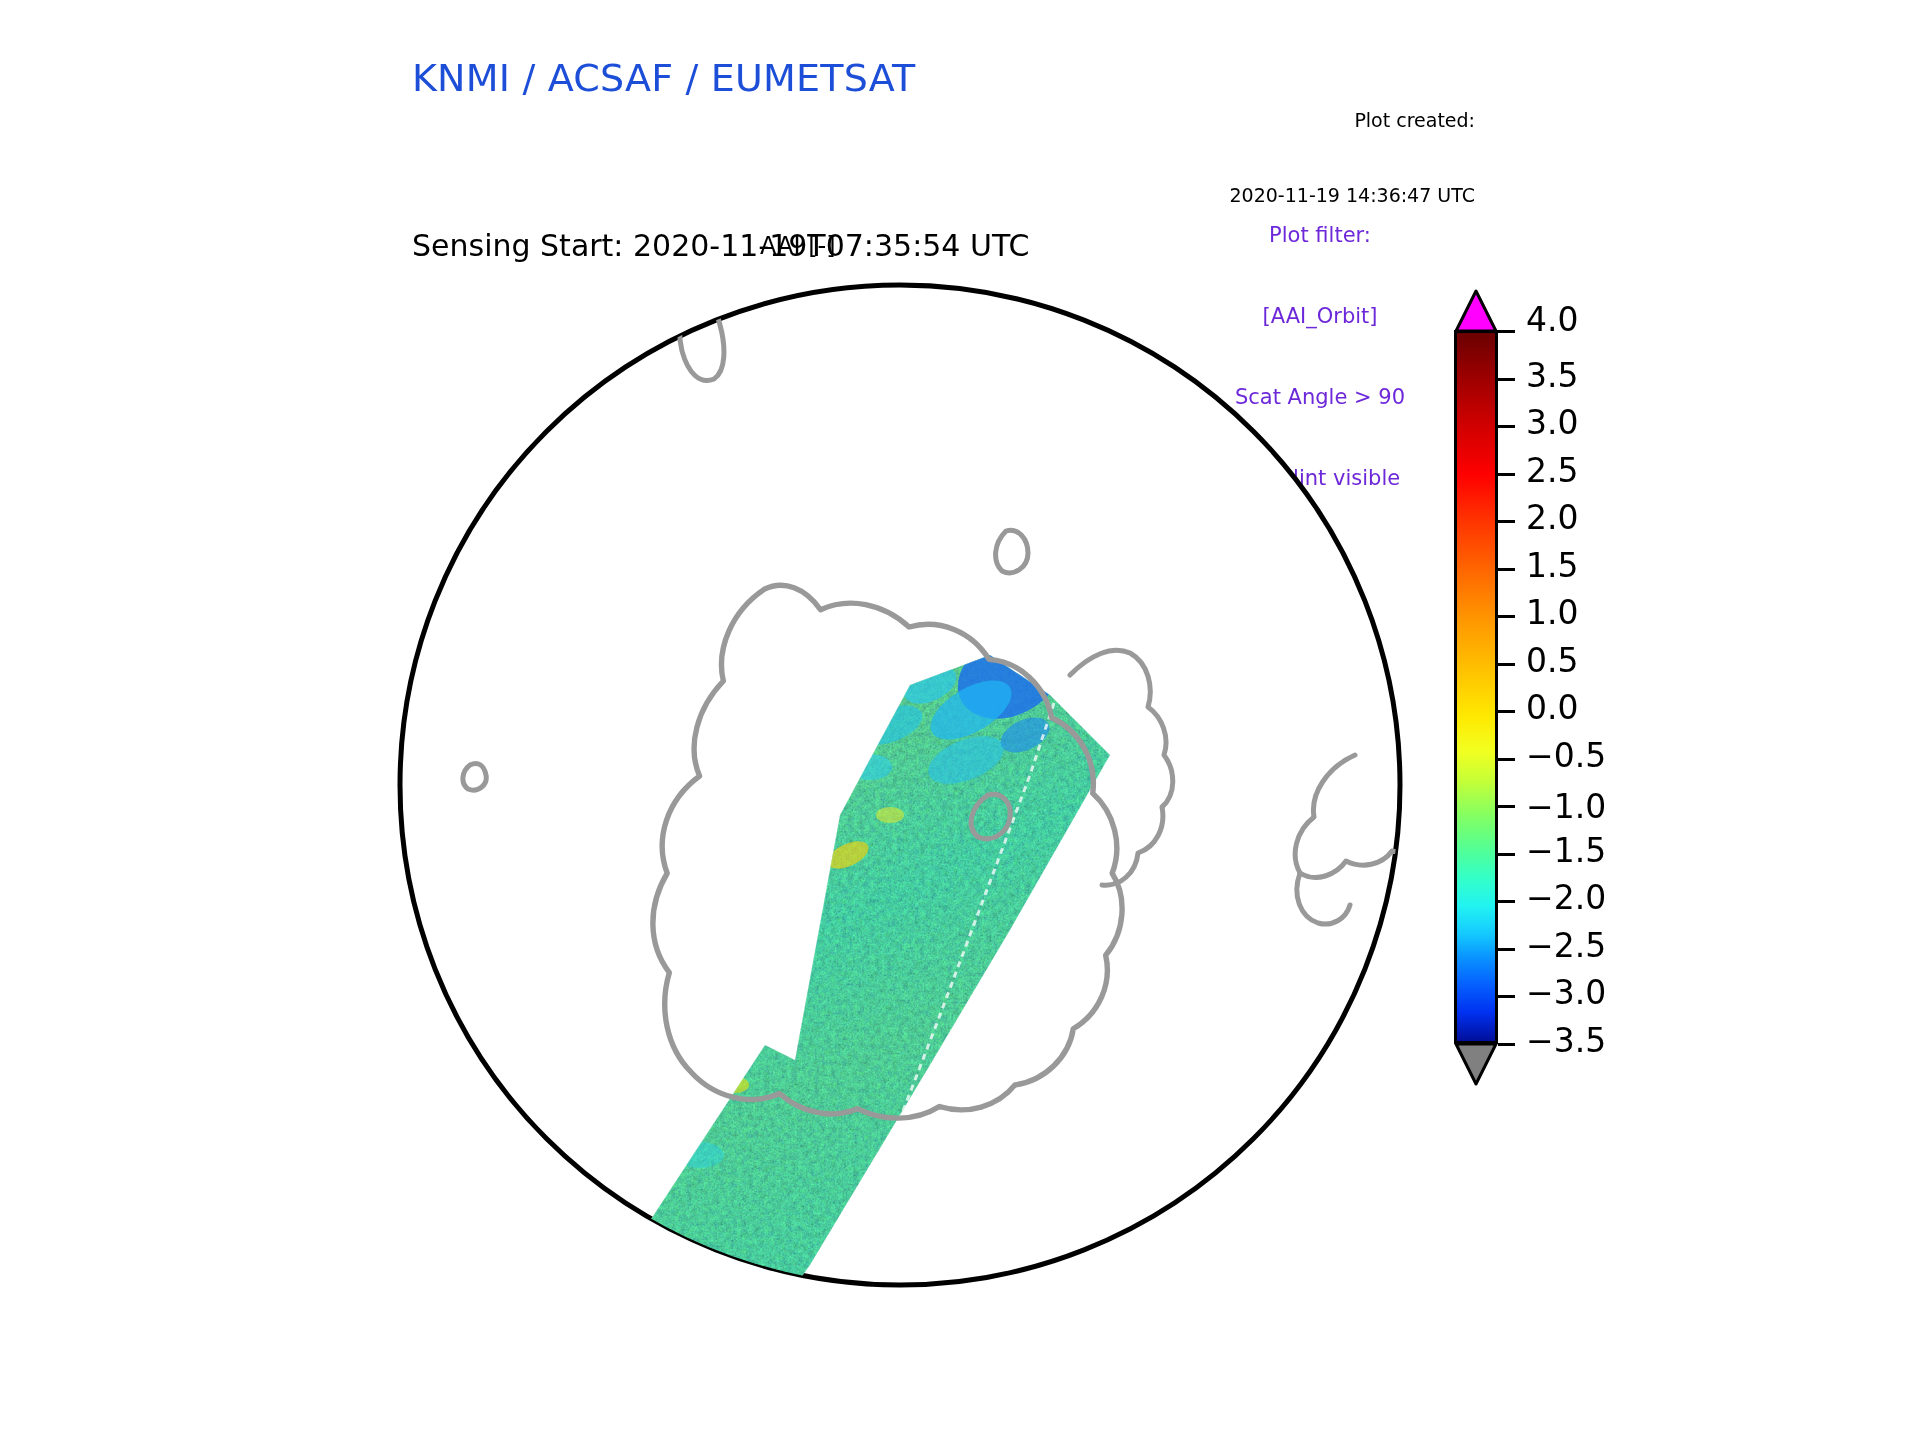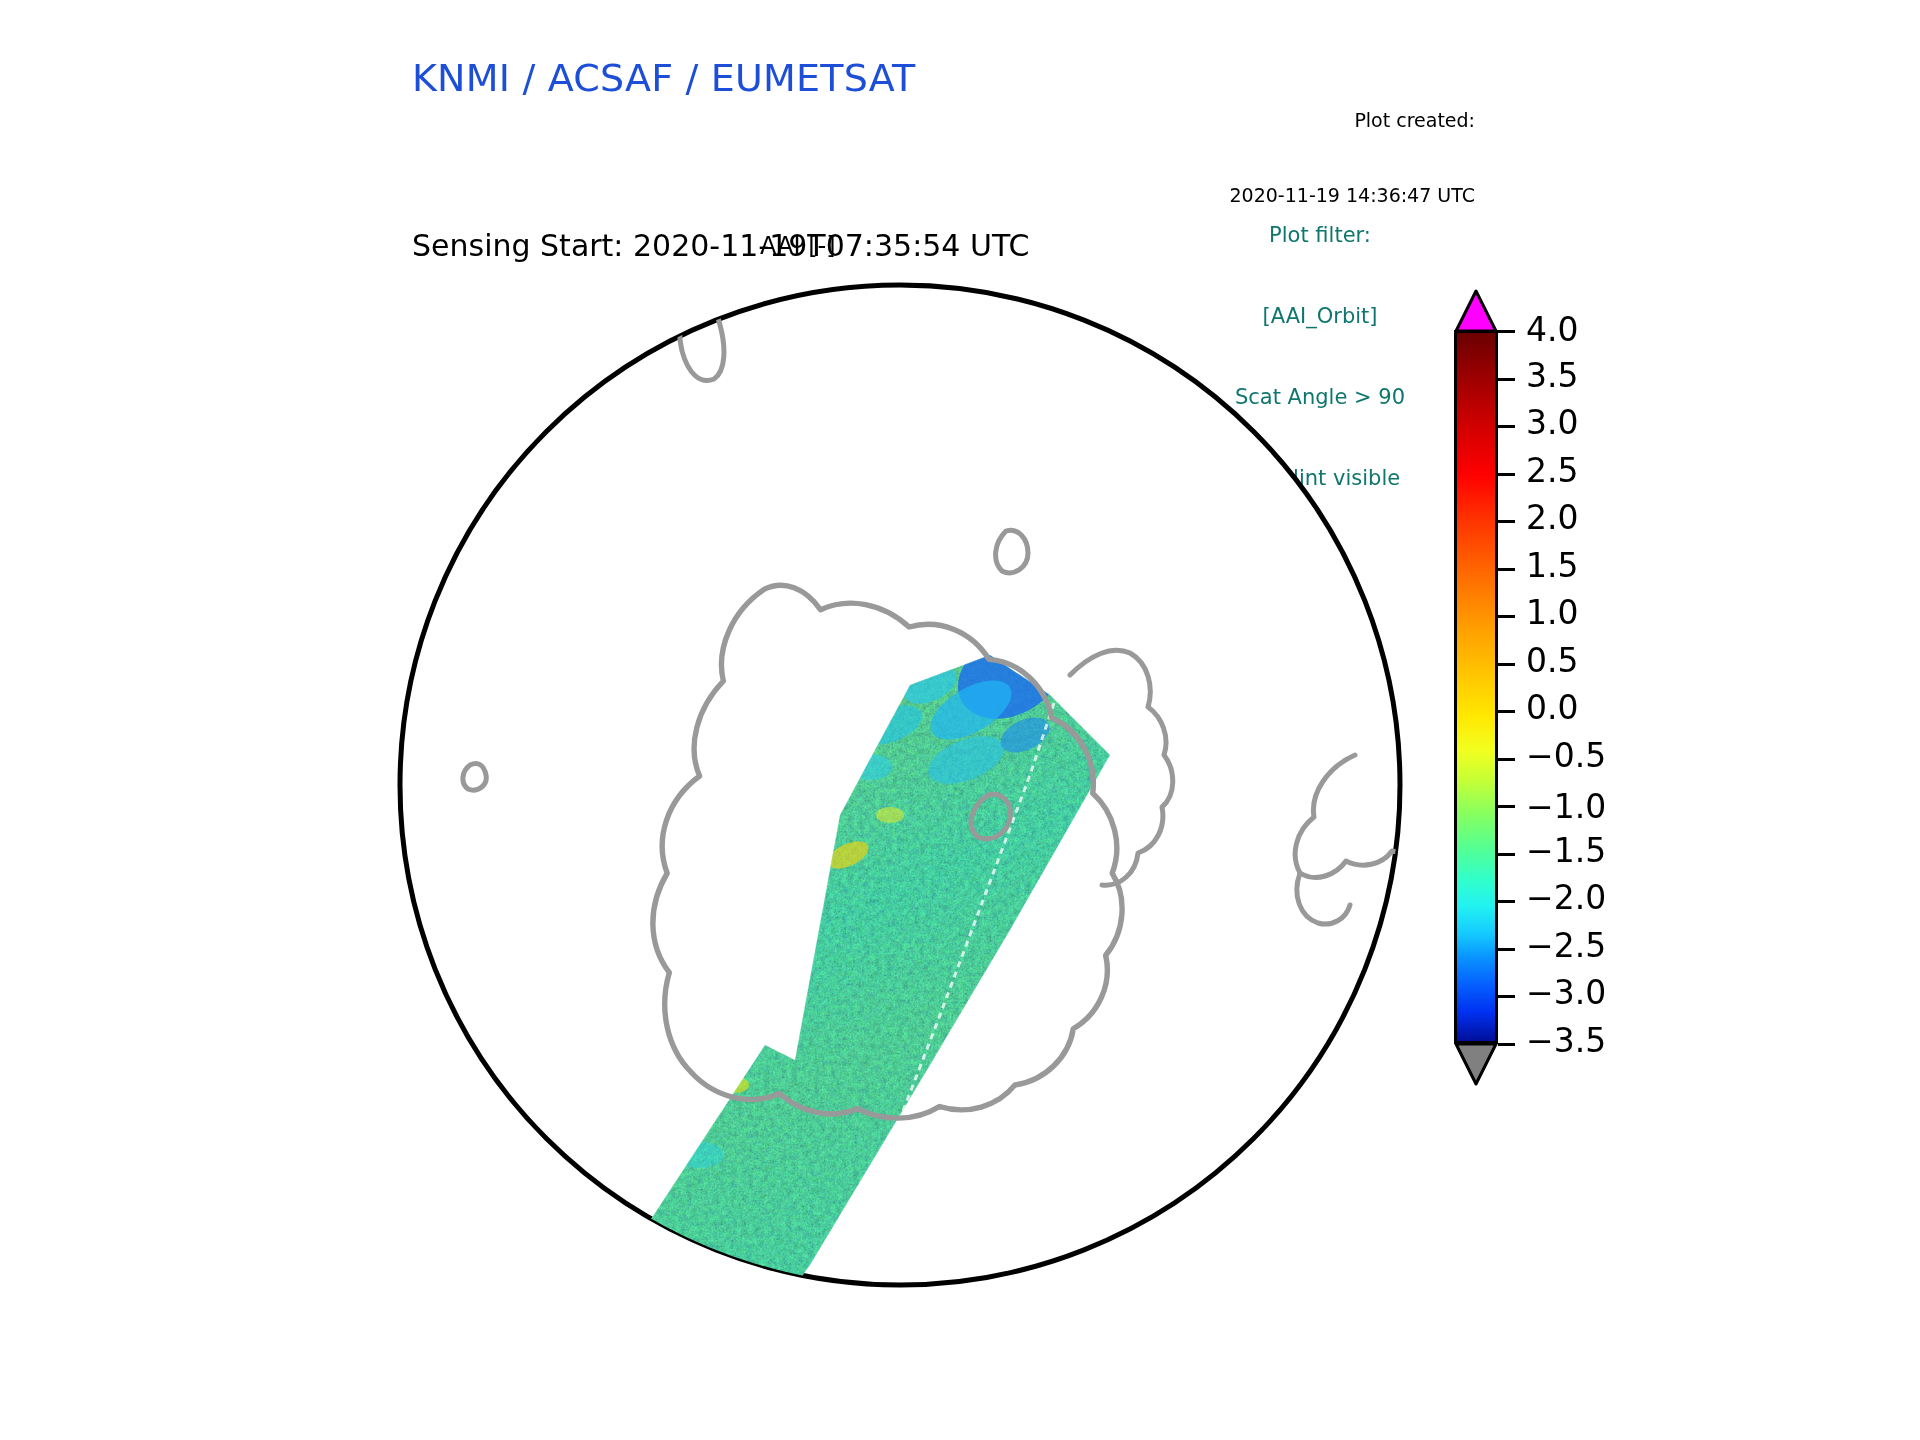--- a/index.html
+++ b/index.html
@@ -6,21 +6,21 @@
   body{width:1920px;height:1440px;position:relative;overflow:hidden;
        font-family:"DejaVu Sans","Liberation Sans",sans-serif;color:#000;}
 
   .txt{position:absolute;white-space:pre;}
 
   
   #org-title{left:412px;top:56px;font-size:38px;color:#1d4ed8;letter-spacing:0.2px;}
   #plot-created-block{left:1155px;top:58px;width:320px;text-align:right;font-size:19px;line-height:25px;}
   #dataset-block{left:412px;top:138px;font-size:30px;line-height:43px;}
   #aai-title{left:760px;top:232px;font-size:24px;}
-  #filter-block{left:1160px;top:168px;width:320px;text-align:center;color:#0f766e;font-size:21px;line-height:27px;}
+  #filter-block{left:1160px;top:168px;width:320px;text-align:center;color:#6d28d9;font-size:21px;line-height:27px;}
 
   
   #map-wrap{position:absolute;left:370px;top:255px;width:1060px;height:1070px;}
   #globe-svg{position:absolute;left:0;top:0;}
 
   
   #cbar-wrap{position:absolute;left:1440px;top:282px;width:260px;height:810px;}
   #cbar-body{position:absolute;left:14px;top:48px;width:44px;height:714px;
     border:3px solid #000;box-sizing:border-box;
     background:linear-gradient(to bottom,
@@ -218,21 +218,21 @@
   <div class="cb-tick" style="top:381px"></div>
   <div class="cb-tick" style="top:428px"></div>
   <div class="cb-tick" style="top:476px"></div>
   <div class="cb-tick" style="top:523px"></div>
   <div class="cb-tick" style="top:571px"></div>
   <div class="cb-tick" style="top:618px"></div>
   <div class="cb-tick" style="top:666px"></div>
   <div class="cb-tick" style="top:713px"></div>
   <div class="cb-tick" style="top:761px"></div>
 
-  <div class="cb-label" style="top:50px">4.0</div>
+  <div class="cb-label" style="top:40px">4.0</div>
   <div class="cb-label" style="top:96px">3.5</div>
   <div class="cb-label" style="top:143px">3.0</div>
   <div class="cb-label" style="top:191px">2.5</div>
   <div class="cb-label" style="top:238px">2.0</div>
   <div class="cb-label" style="top:286px">1.5</div>
   <div class="cb-label" style="top:333px">1.0</div>
   <div class="cb-label" style="top:381px">0.5</div>
   <div class="cb-label" style="top:428px">0.0</div>
   <div class="cb-label" style="top:476px">−0.5</div>
   <div class="cb-label" style="top:527px">−1.0</div>

